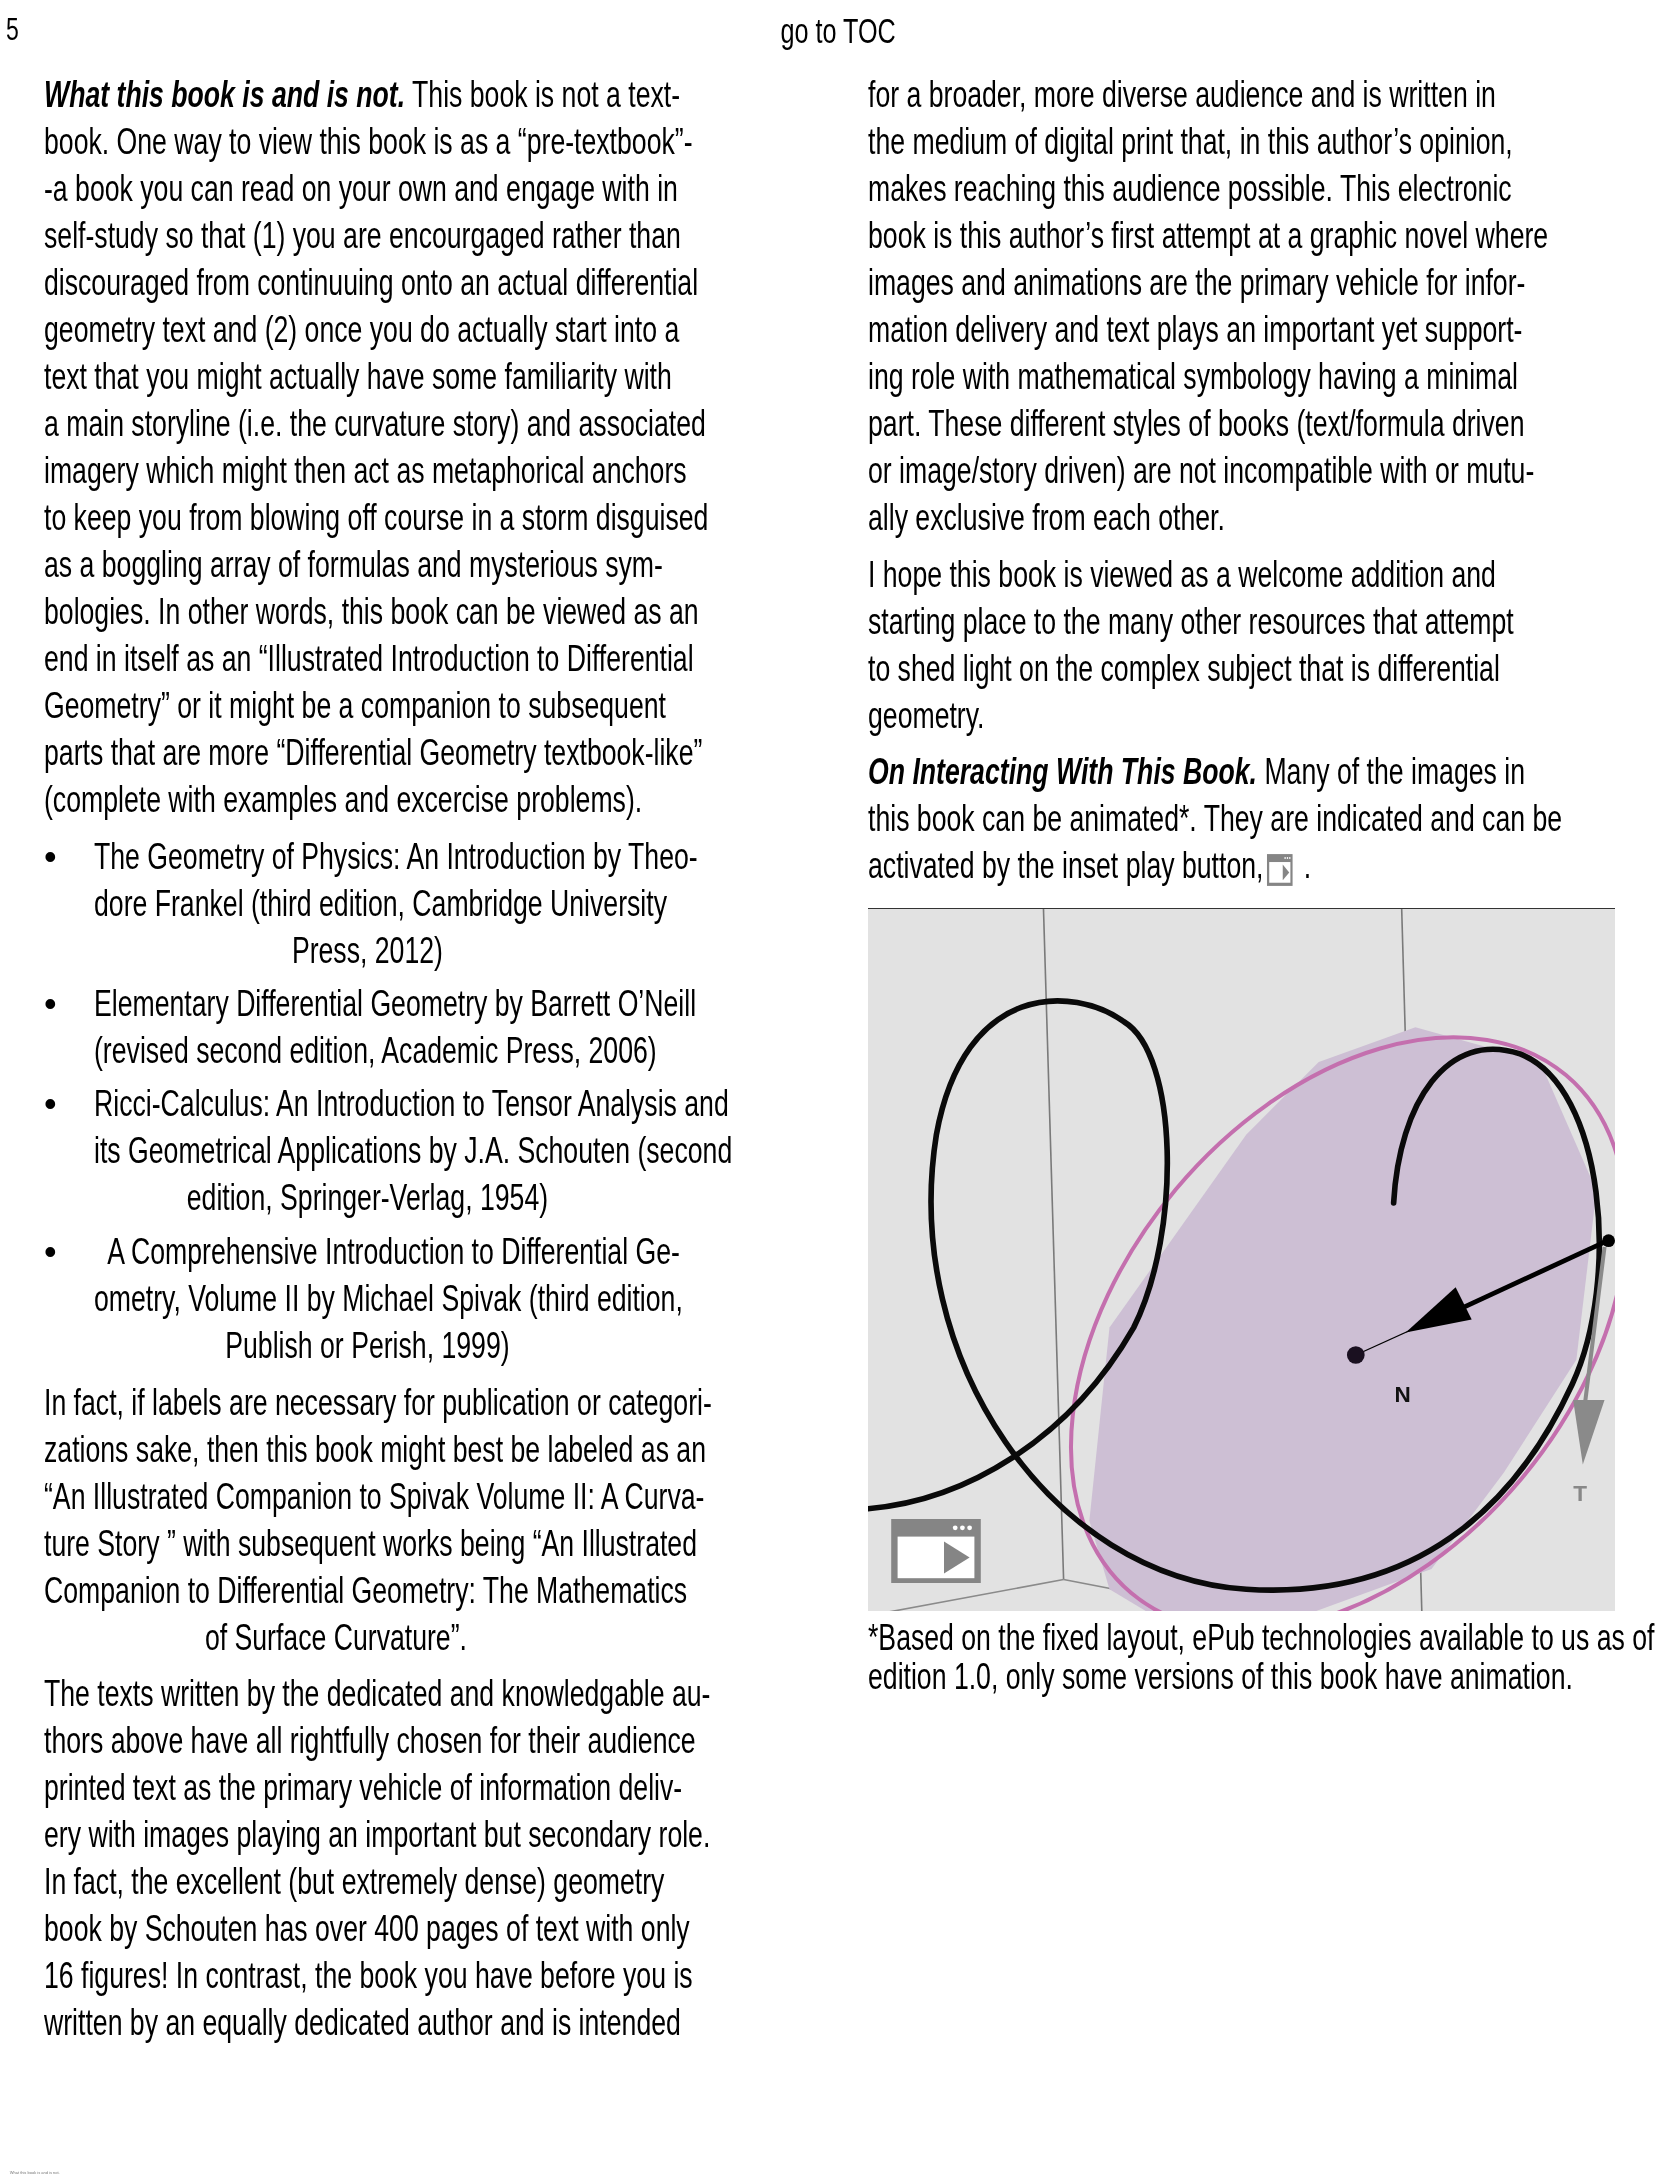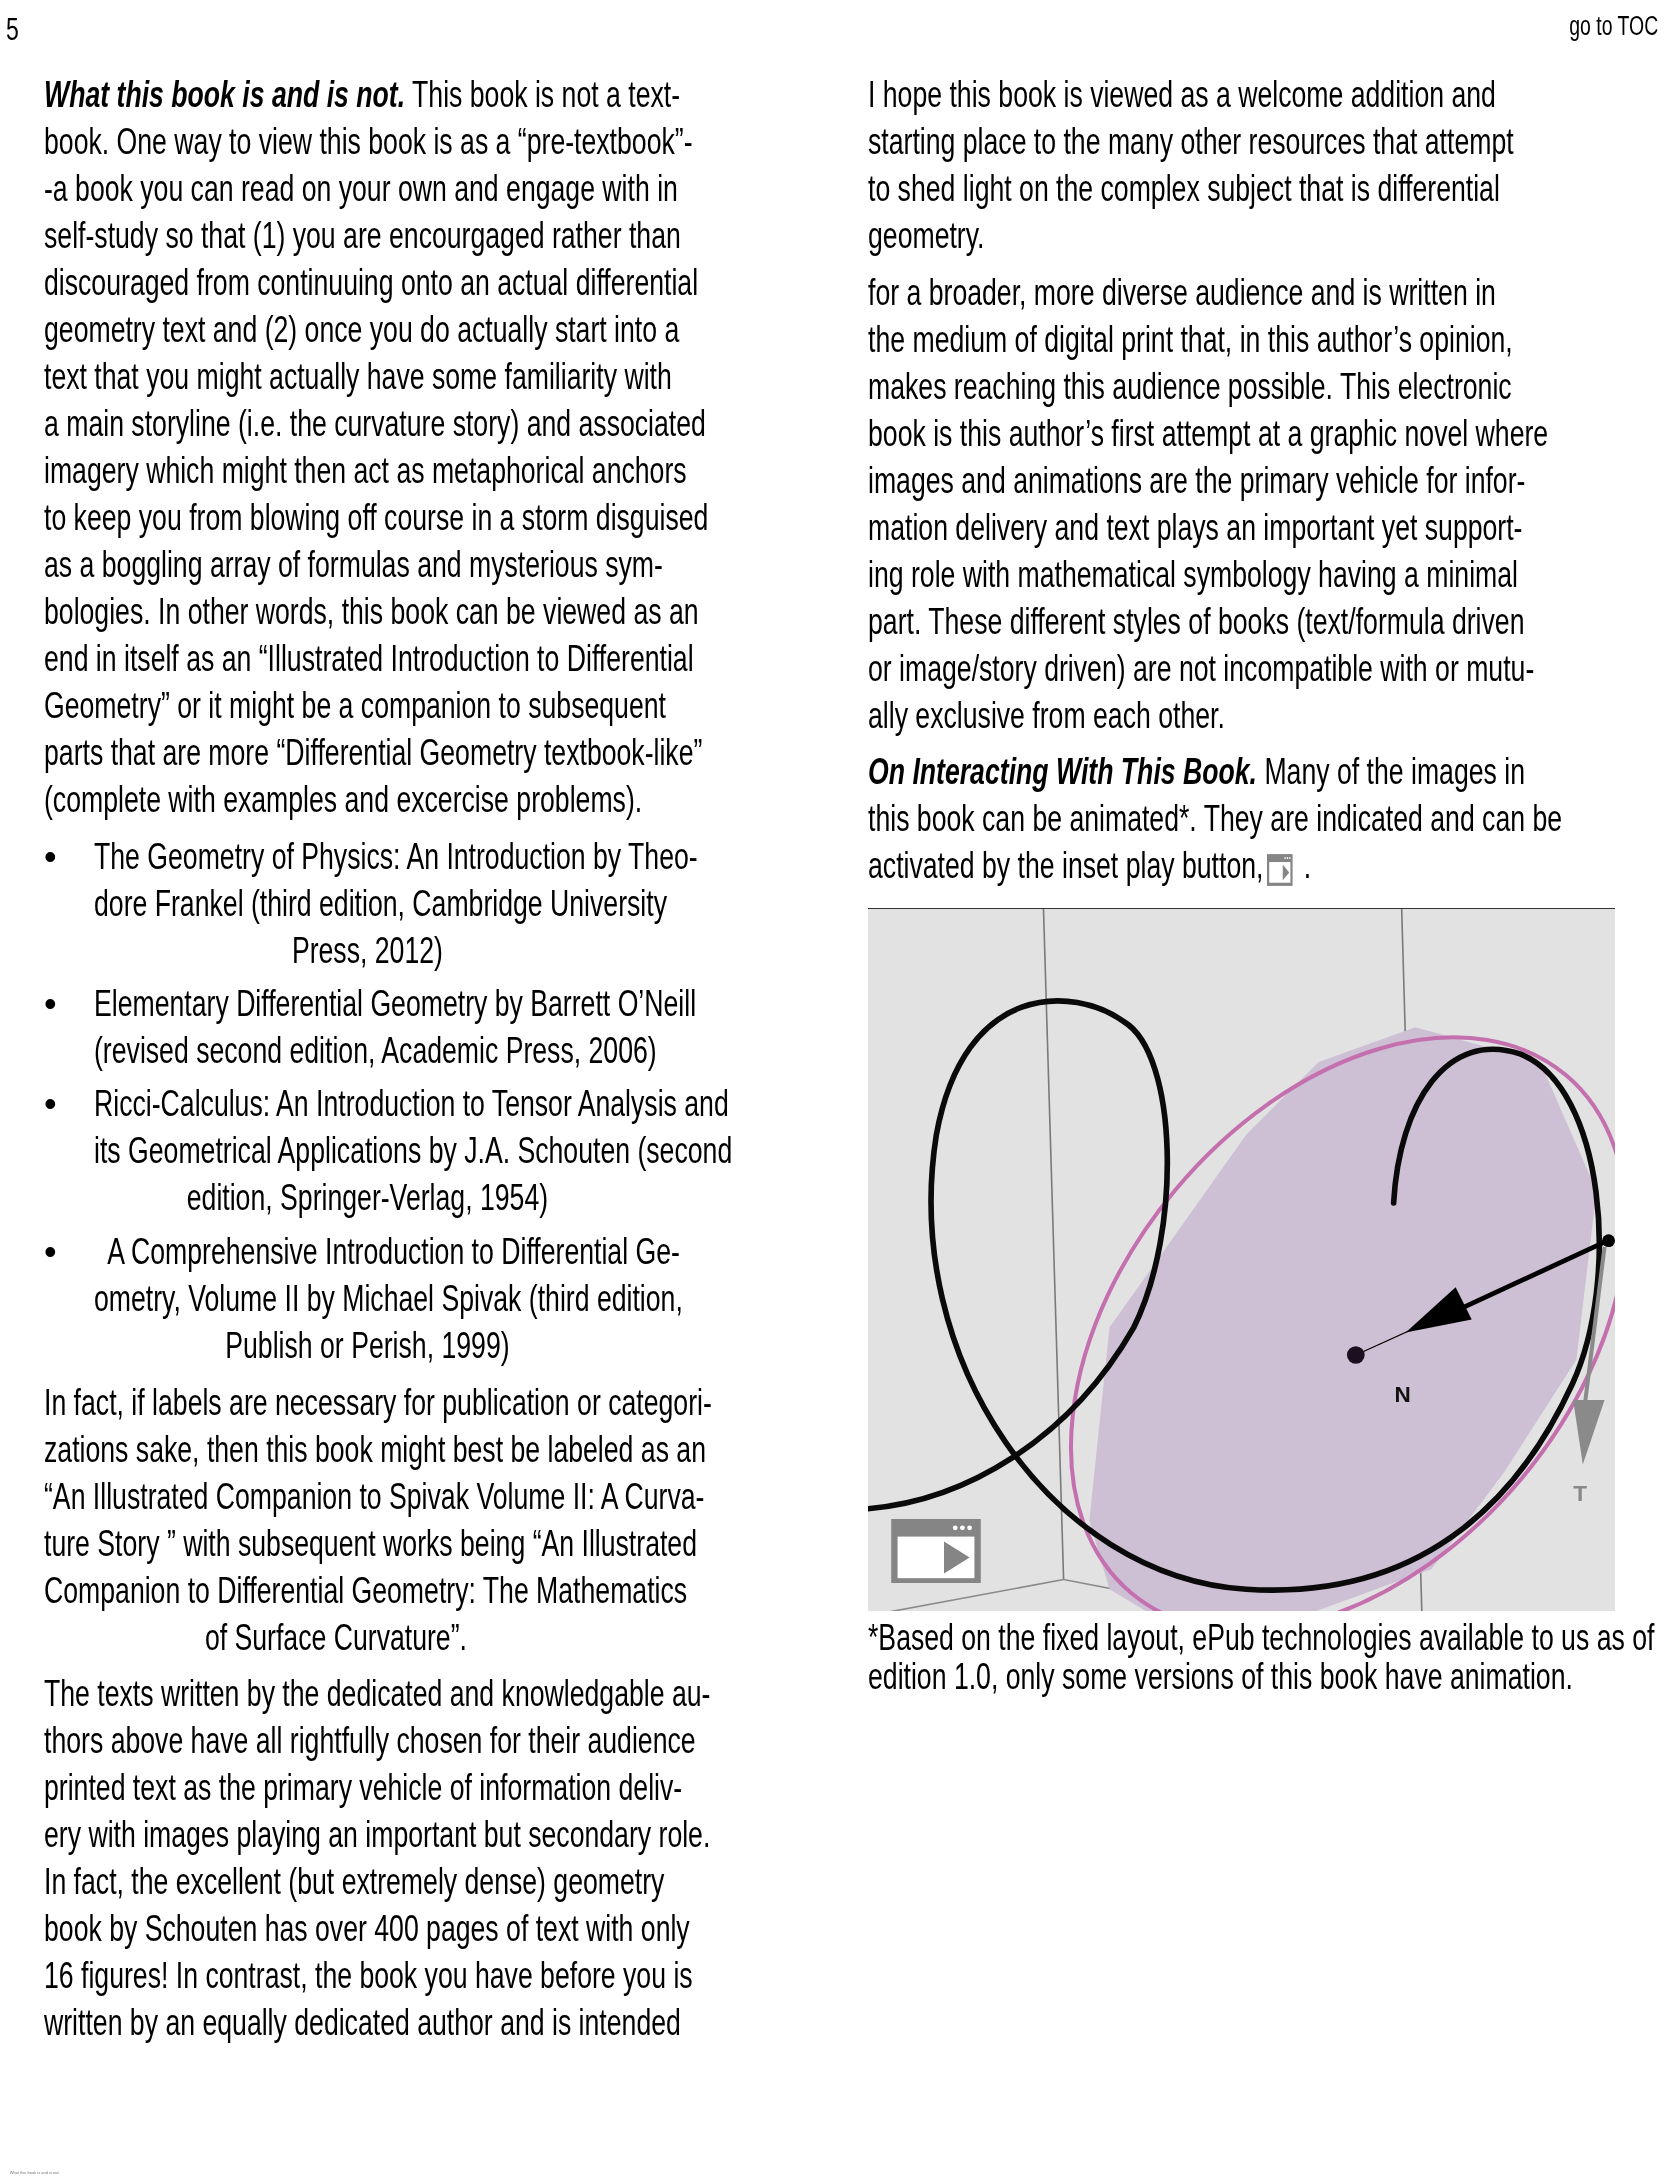--- a/index.html
+++ b/index.html
@@ -1,20 +1,20 @@
 <!DOCTYPE html>
 <html style="font-size:13px"><head>
 <meta charset="utf-8">
 <style>
   html, body { margin: 0; padding: 0; background: #ffffff; }
   body { width: 1676px; height: 2183px; position: relative; overflow: hidden;
          font-family: "Liberation Sans Narrow", "Liberation Sans", sans-serif; color: #000; }
   .page-number { position: absolute; left: 6.4px; top: 11.3px; font-size: 32px;
                  transform: scaleX(0.72); transform-origin: left top; }
-  .toc-link { position: absolute; left: 0; right: 0; top: 11.3px; text-align: right; font-size: 27px;
+  .toc-link { position: absolute; left: 0; right: 0; top: 11.3px; text-align: center; font-size: 35px;
               color: #000; text-decoration: none; }
   .toc-link span { display: inline-block; transform: scaleX(0.72); }
   .col { position: absolute; top: 71px; }
   .col-left { left: 44px; width: 789px; text-align: center; }
   .col-right { left: 868px; width: 805px; }
   .p { font-size: 36px; line-height: 47px; margin: 0 0 9.7px 0; white-space: nowrap; }
   .line { display: block; transform: scaleX(0.74); transform-origin: left center; }
   .lead { font-weight: bold; font-style: italic; }
   ul.refs { list-style: none; margin: 0 0 9.7px 0; padding: 0; }
   ul.refs li { position: relative; padding-left: 50px; margin-bottom: 6.4px; }
@@ -98,37 +98,37 @@
     <span class="line">ery with images playing an important but secondary role.</span>
     <span class="line">In fact, the excellent (but extremely dense) geometry</span>
     <span class="line">book by Schouten has over 400 pages of text with only</span>
     <span class="line">16 figures!  In contrast, the book you have before you is</span>
     <span class="line">written by an equally dedicated author and is intended</span>
   </div>
 </div>
 
 <div class="col col-right">
   <div class="p">
-    <span class="line">I hope this book is viewed as a welcome addition and</span>
-    <span class="line">starting place to the many other resources that attempt</span>
-    <span class="line">to shed light on the complex subject that is differential</span>
-    <span class="line">geometry.</span>
-  </div>
-
-  <div class="p">
     <span class="line">for a broader, more diverse audience and is written in</span>
     <span class="line">the medium of digital print that, in this author’s opinion,</span>
     <span class="line">makes reaching this audience possible.  This electronic</span>
     <span class="line">book is this author’s first attempt at a graphic novel where</span>
     <span class="line">images and animations are the primary vehicle for infor-</span>
     <span class="line">mation delivery and text plays an important yet support-</span>
     <span class="line">ing role with mathematical symbology having a minimal</span>
     <span class="line">part.  These different styles of books (text/formula driven</span>
     <span class="line">or image/story driven) are not incompatible with or mutu-</span>
     <span class="line">ally exclusive from each other.</span>
+  </div>
+
+  <div class="p">
+    <span class="line">I hope this book is viewed as a welcome addition and</span>
+    <span class="line">starting place to the many other resources that attempt</span>
+    <span class="line">to shed light on the complex subject that is differential</span>
+    <span class="line">geometry.</span>
   </div>
 
   <div class="p">
     <span class="line"><span class="lead">On Interacting With This Book.</span><span> Many of the images in</span></span>
     <span class="line">this book can be animated*. They are indicated and can be</span>
     <span class="line"><span>activated by the inset play button,</span><span class="inline-play"><svg width="35" height="32" viewBox="0 0 44 40">
             <rect x="0" y="0" width="44" height="40" fill="#858585"></rect>
             <rect x="4" y="10" width="36" height="26" fill="#ffffff"></rect>
             <circle cx="31" cy="5" r="1.3" fill="#fff"></circle>
             <circle cx="35" cy="5" r="1.3" fill="#fff"></circle>

